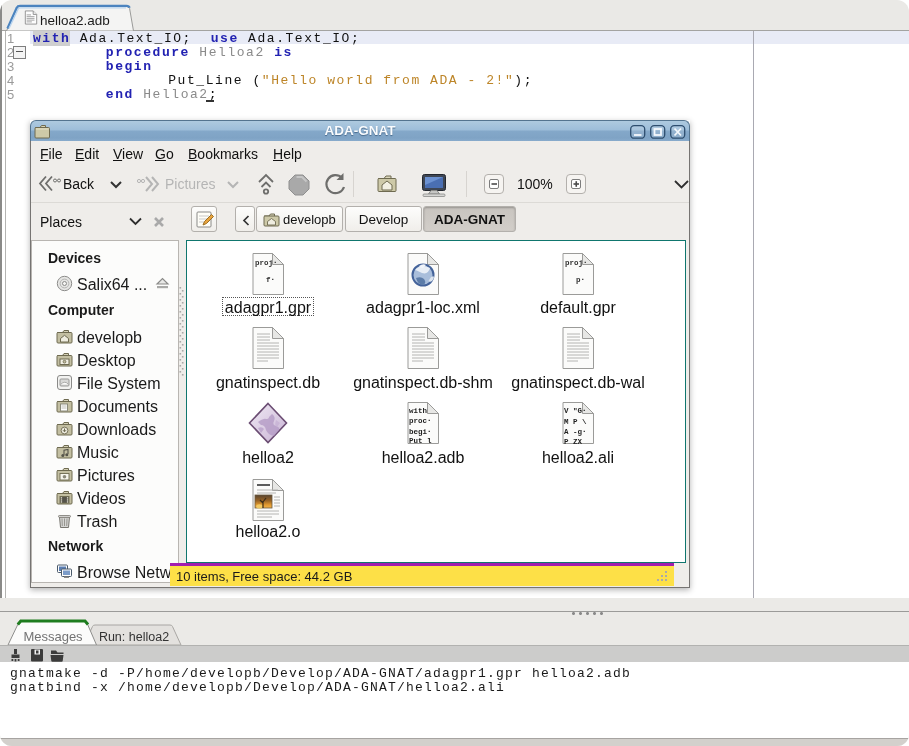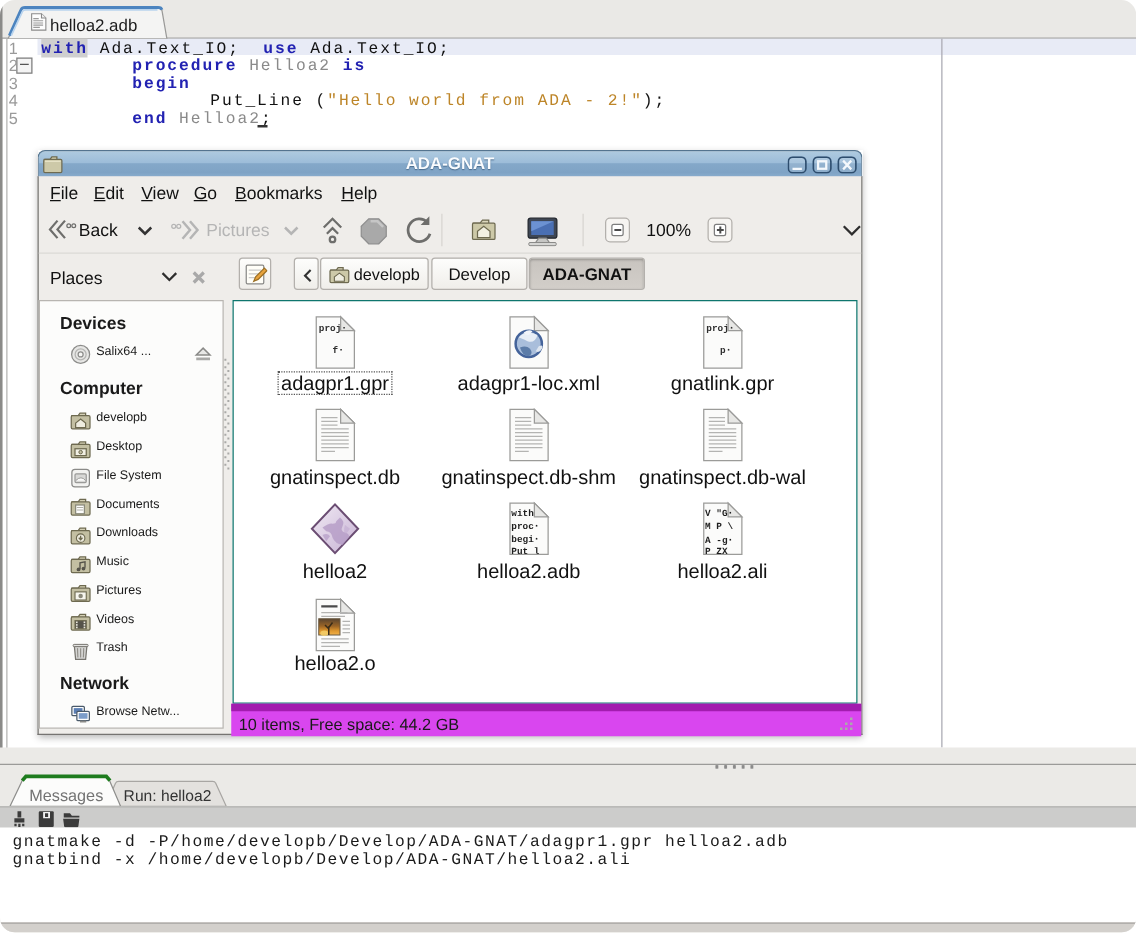--- a/index.html
+++ b/index.html
@@ -54,26 +54,26 @@
   .menu{top:26px;font-size:14px;color:#111;}
   .u{text-decoration:underline;}
   #toolbar{left:1px;top:46px;width:658px;height:36px;
     border-bottom:1px solid #dcdad6;}
   #locbar{left:1px;top:82px;width:658px;height:38px;}
   #sidebar{left:1px;top:120px;width:146px;height:341px;background:#fcfcfb;
     border:1px solid #b8b5b1;}
   #paned{left:149px;top:140px;width:6px;height:120px;}
   #iconview{left:156px;top:120px;width:498px;height:321px;background:#ffffff;
     border:1px solid #0f766e;}
-  #statusbar{left:155px;top:443px;width:504px;height:20px;background:#d946ef;
-    border-top:6px solid #a21caf;}
+  #statusbar{left:140px;top:443px;width:504px;height:20px;background:#fde047;
+    border-top:3px solid #a21caf;}
   .lbtn{top:4px;height:26px;background:linear-gradient(#fdfdfc,#f0eeea);
     border:1px solid #b3b0ac;border-radius:3px;box-sizing:border-box;}
   .shead{position:absolute;left:16px;font-size:14px;font-weight:bold;color:#1a1a1a;}
-  .srow{position:absolute;left:45px;font-size:10px;color:#1a1a1a;white-space:nowrap;}
+  .srow{position:absolute;left:45px;font-size:16px;color:#1a1a1a;white-space:nowrap;}
   .sico{position:absolute;left:24px;width:17px;height:17px;}
   .ficon{position:absolute;}
   .flabel{position:absolute;width:160px;text-align:center;font-size:16px;color:#111;}
 </style>
 </head>
 <body>
 <div id="root">
 
   <div class="abs" id="edbg"></div>
   <div class="abs" id="topline"></div>
@@ -430,21 +430,21 @@
         <path d="M26 25 q4-2 2.5 2 q-2 4-5 2 z" fill="#dde5ef"></path>
         <path d="M14 14 q4-3 7-1 l-3 3 q-3 0-4-2 z" fill="#f2f5fa"></path>
       </svg>
       <div class="flabel" style="left:156px;top:58px">adagpr1-loc.xml</div>
       <svg class="ficon" style="left:373px;top:11px" width="36" height="44" viewBox="0 0 36 44">
         <path d="M3 1.5 h19.5 l11 11 v30 h-30.5 z" fill="#fbfbfa" stroke="#9b9b99"></path>
         <path d="M22.5 1.5 v11 h11 z" fill="#e7e7e5" stroke="#9b9b99"></path>
         <text x="5" y="13" font-family="Liberation Mono,monospace" font-size="7.5" font-weight="bold" fill="#2e2e2e">proj⋅</text>
         <text x="16" y="30" font-family="Liberation Mono,monospace" font-size="7.5" font-weight="bold" fill="#2e2e2e">p⋅</text>
       </svg>
-      <div class="flabel" style="left:311px;top:58px">gnatlink.gpr</div>
+      <div class="flabel" style="left:311px;top:58px">default.gpr</div>
 
       <svg class="ficon" style="left:63px;top:85px" width="36" height="44" viewBox="0 0 36 44">
         <path d="M3 1.5 h19.5 l11 11 v30 h-30.5 z" fill="#fbfbfa" stroke="#9b9b99"></path>
         <path d="M22.5 1.5 v11 h11 z" fill="#e7e7e5" stroke="#9b9b99"></path>
         <g stroke="#b4b4b2">
           <line x1="7" y1="8" x2="20" y2="8"></line>
             <line x1="7" y1="11" x2="20" y2="11"></line>
           <line x1="7" y1="14" x2="20" y2="14"></line>
             <line x1="7" y1="17" x2="29" y2="17"></line>
           <line x1="7" y1="20" x2="29" y2="20"></line>

